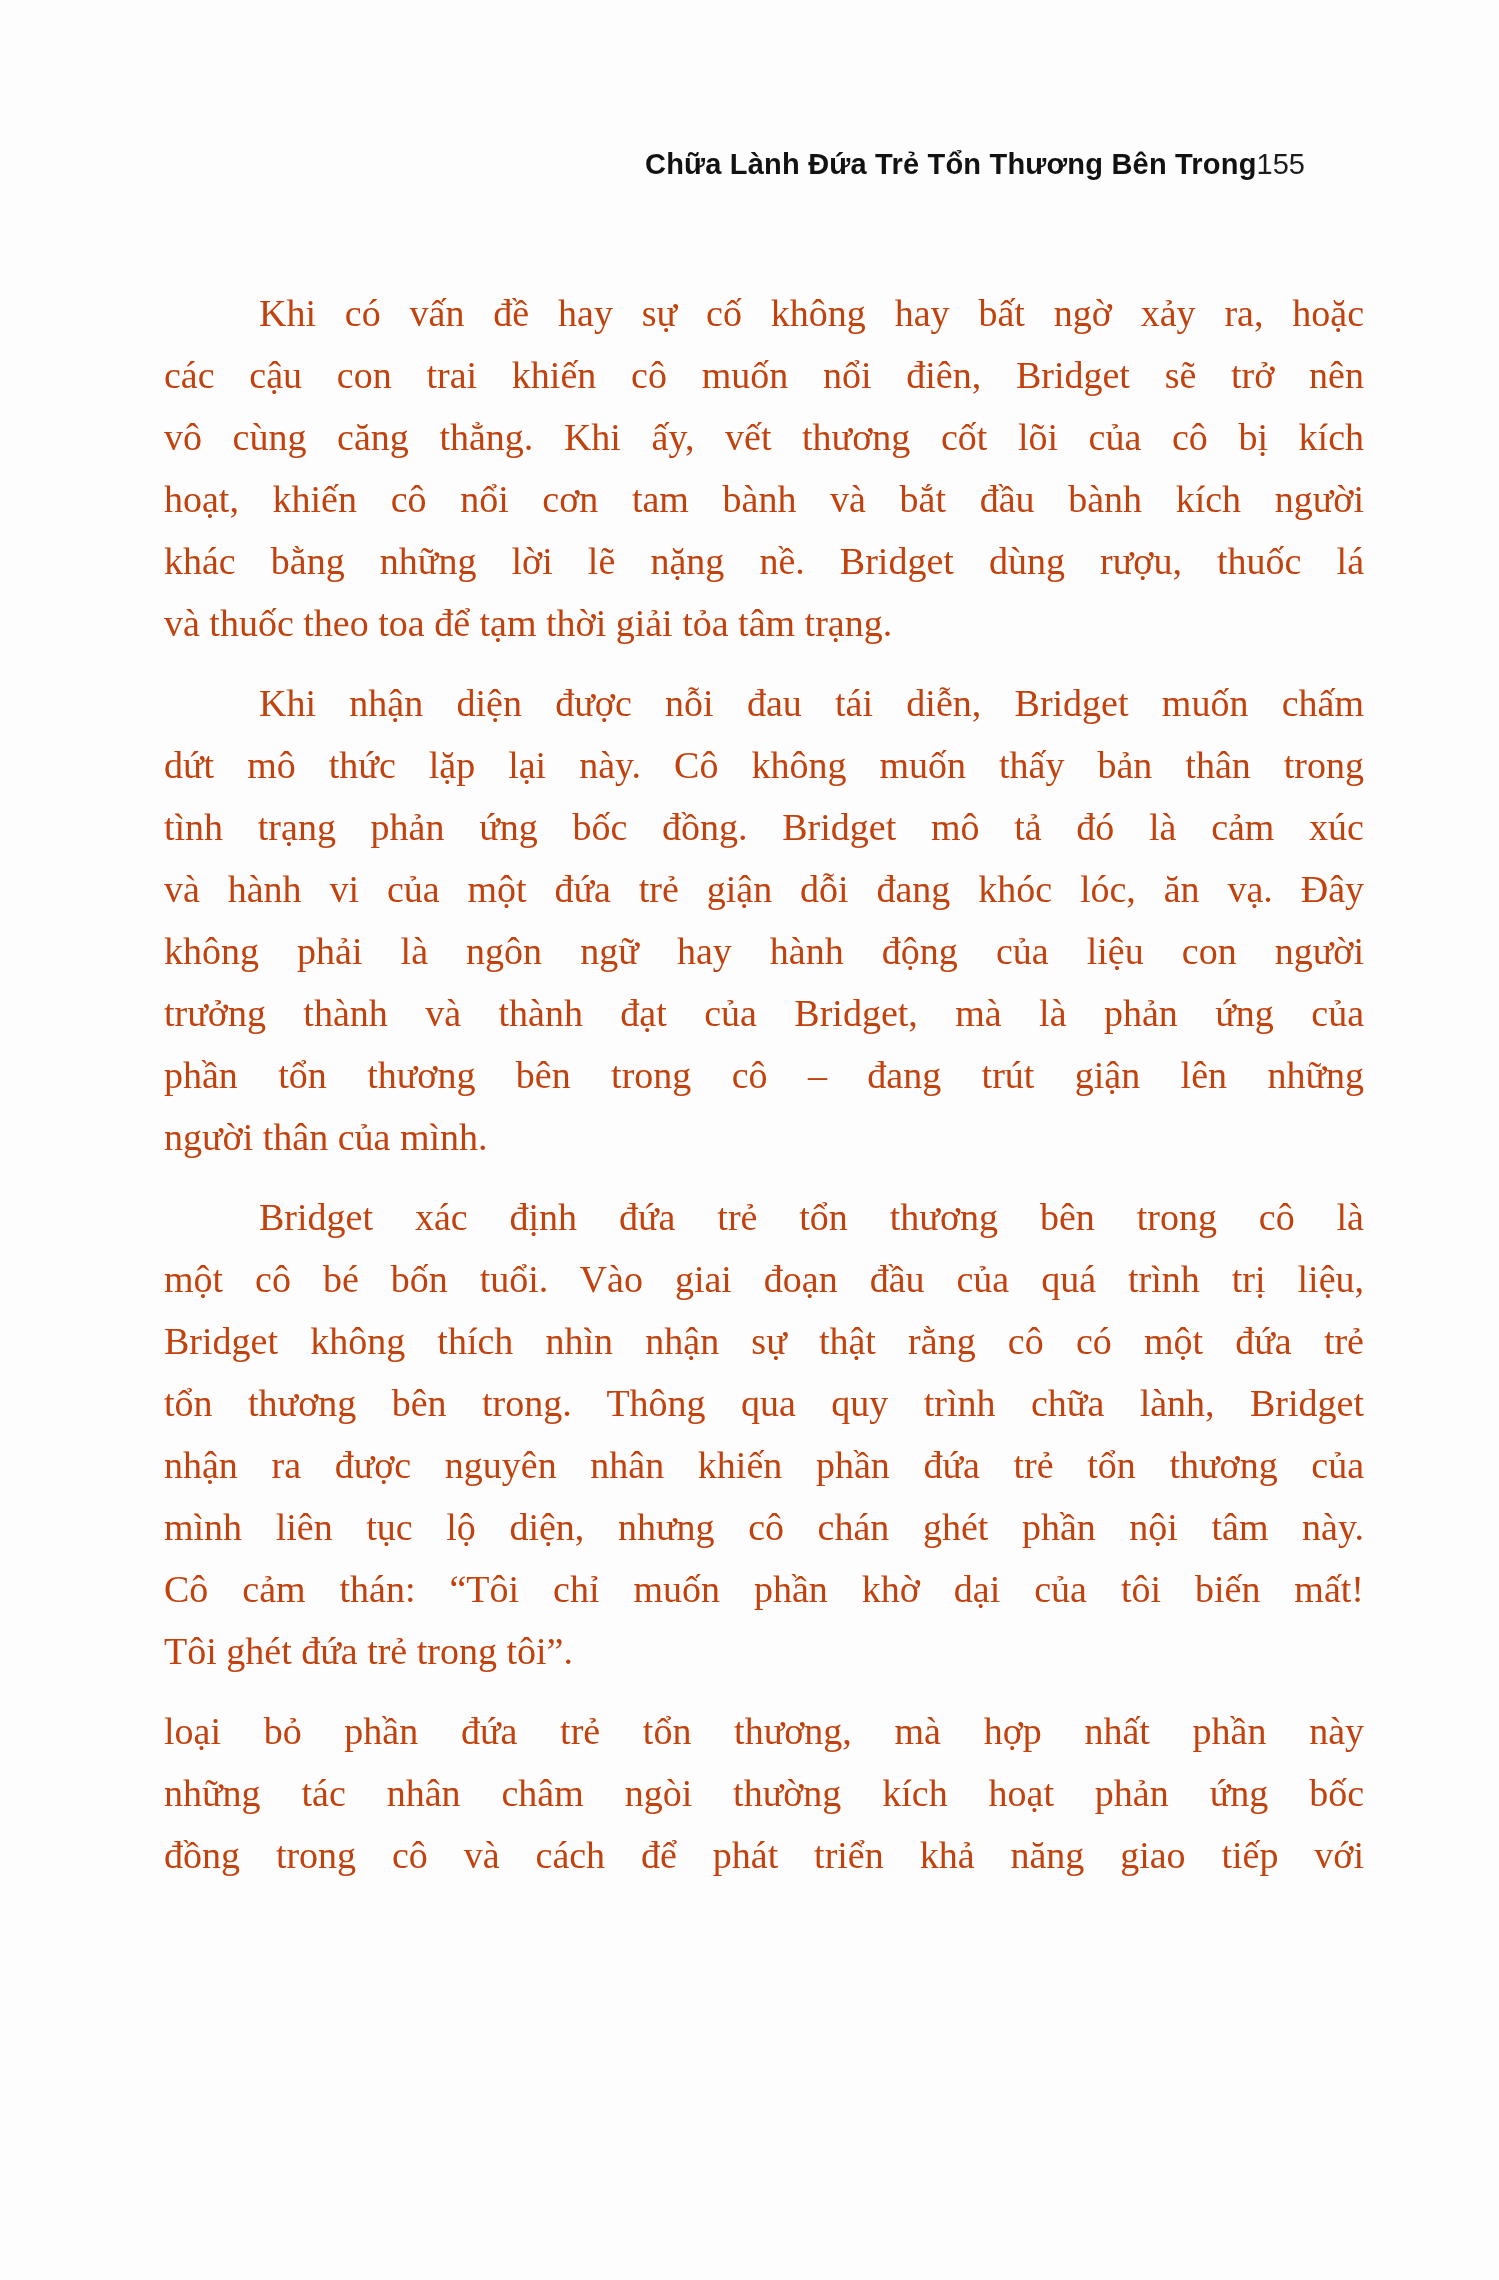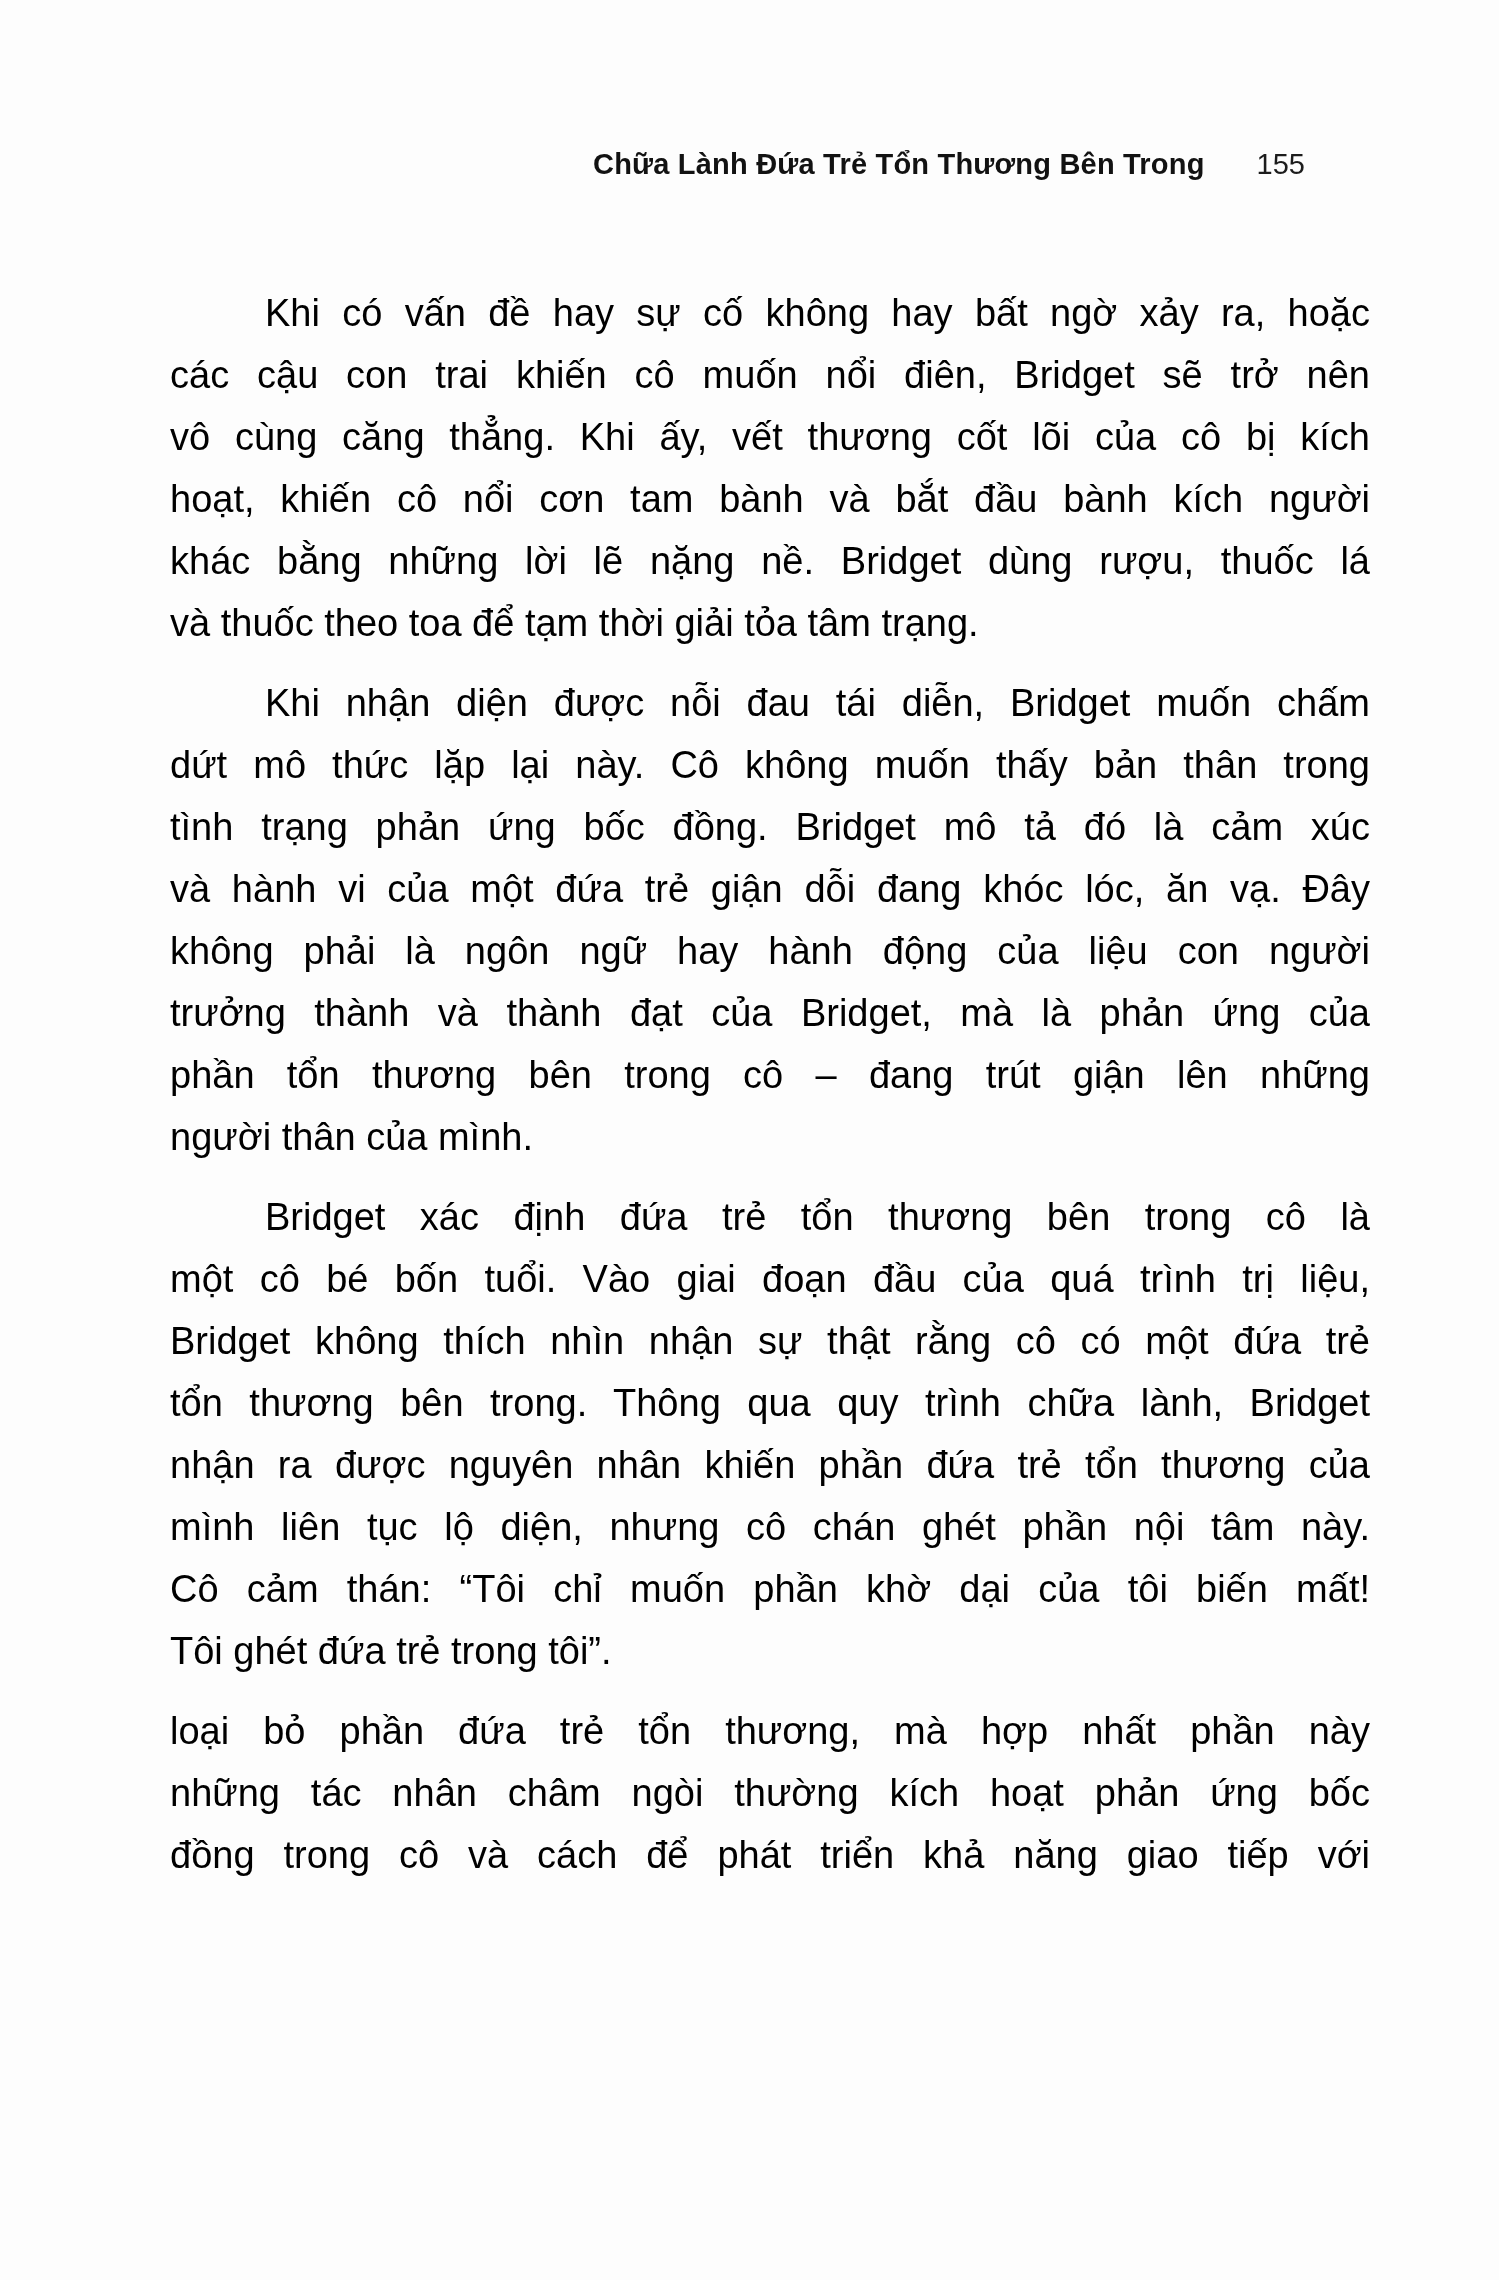--- a/index.html
+++ b/index.html
@@ -17,44 +17,43 @@
   }
   
   .running-header {
     position: absolute;
     top: 146px;
     left: 18px;
     right: 194px;
     display: flex;
     justify-content: flex-end;
     align-items: baseline;
-    gap: 52px;
     font-family: "Liberation Sans", sans-serif;
     line-height: 36px;
     white-space: nowrap;
   }
   .rh-title {
     font-size: 29px;
     font-weight: 700;
     color: #121212;
     letter-spacing: 0.2px;
   }
   .rh-num {
     font-size: 29px;
     font-weight: 400;
     color: #1c1c1c;
   }
   
   .page-body {
     position: absolute;
     top: 282px;
-    left: 170px;
+    left: 164px;
     width: 1200px;
-    font-family: Liberation Sans, sans-serif;
-    color: #000000;
+    font-family: Liberation Serif, serif;
+    color: #c2410c;
   }
   .para { margin: 0; }
   .para + .para { margin-top: 18px; }
   .line {
     font-size: 38px;
     line-height: 62px;
     text-align: justify;
     text-align-last: justify;
     -moz-text-align-last: justify;
     white-space: normal;

